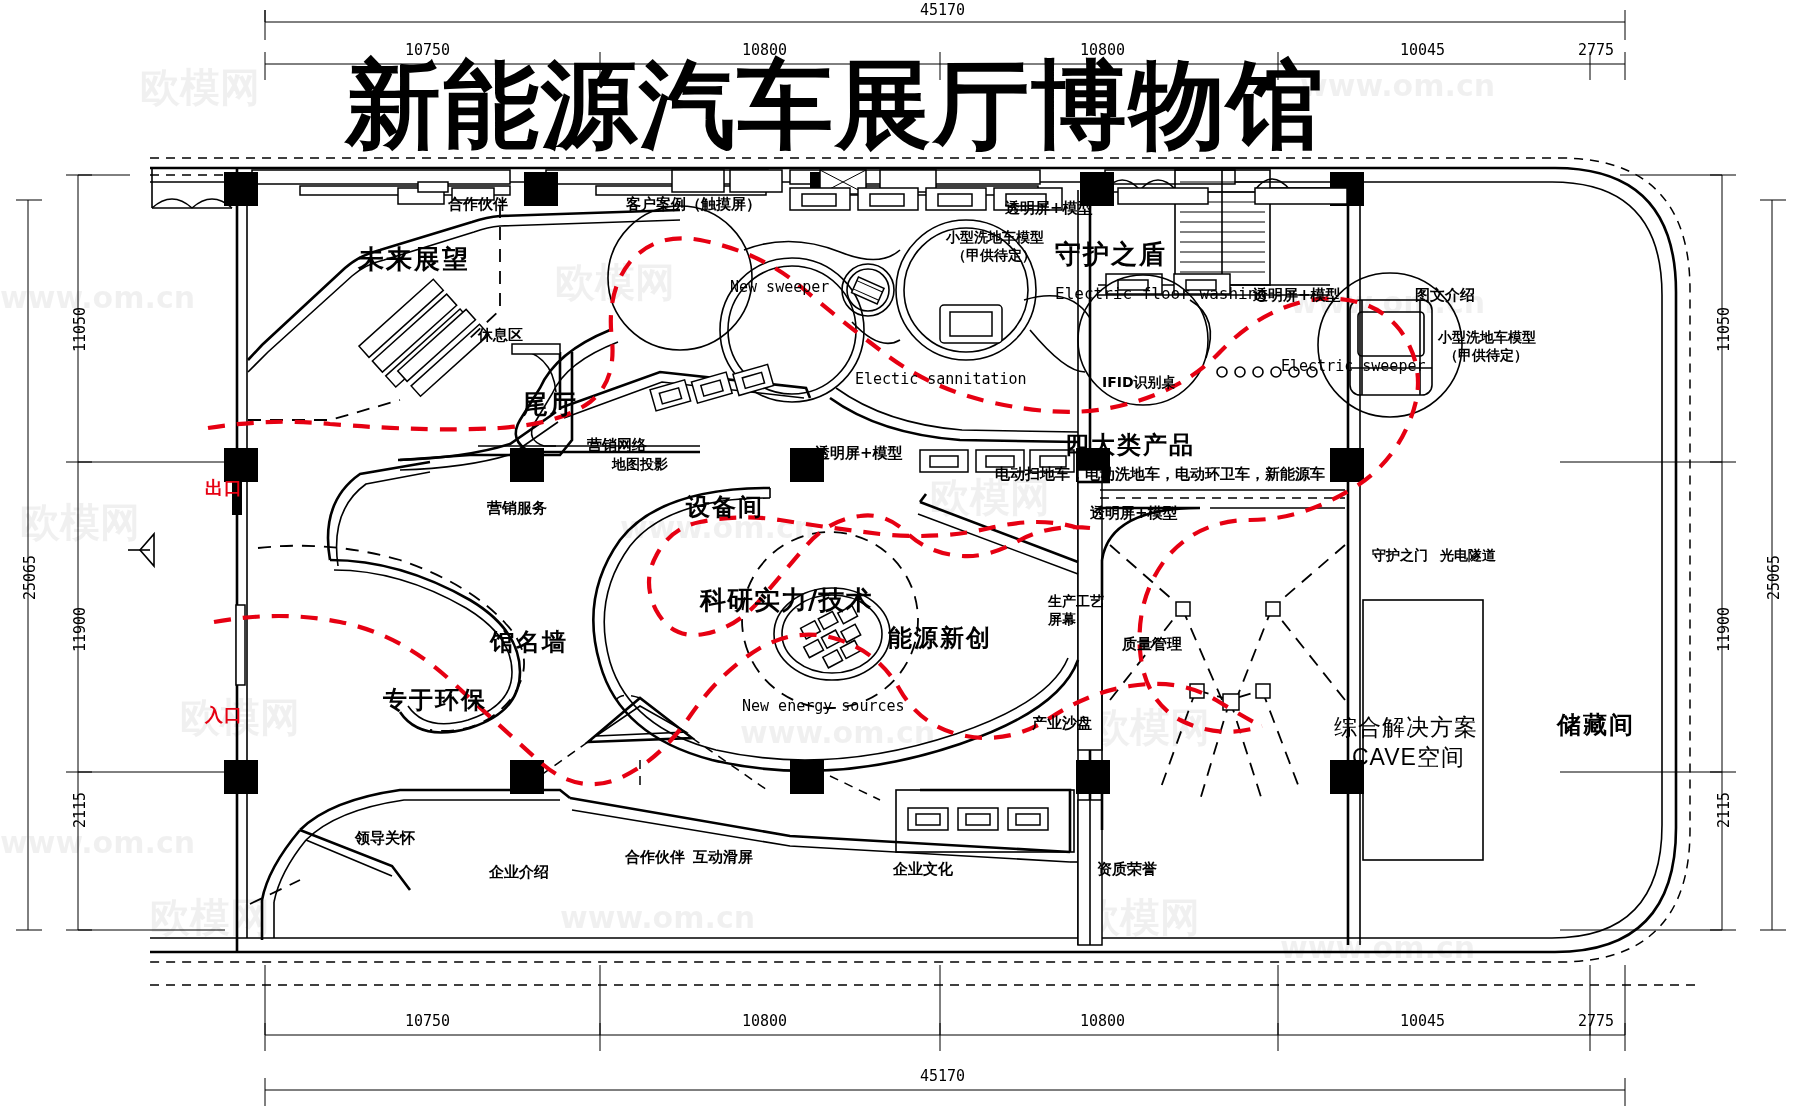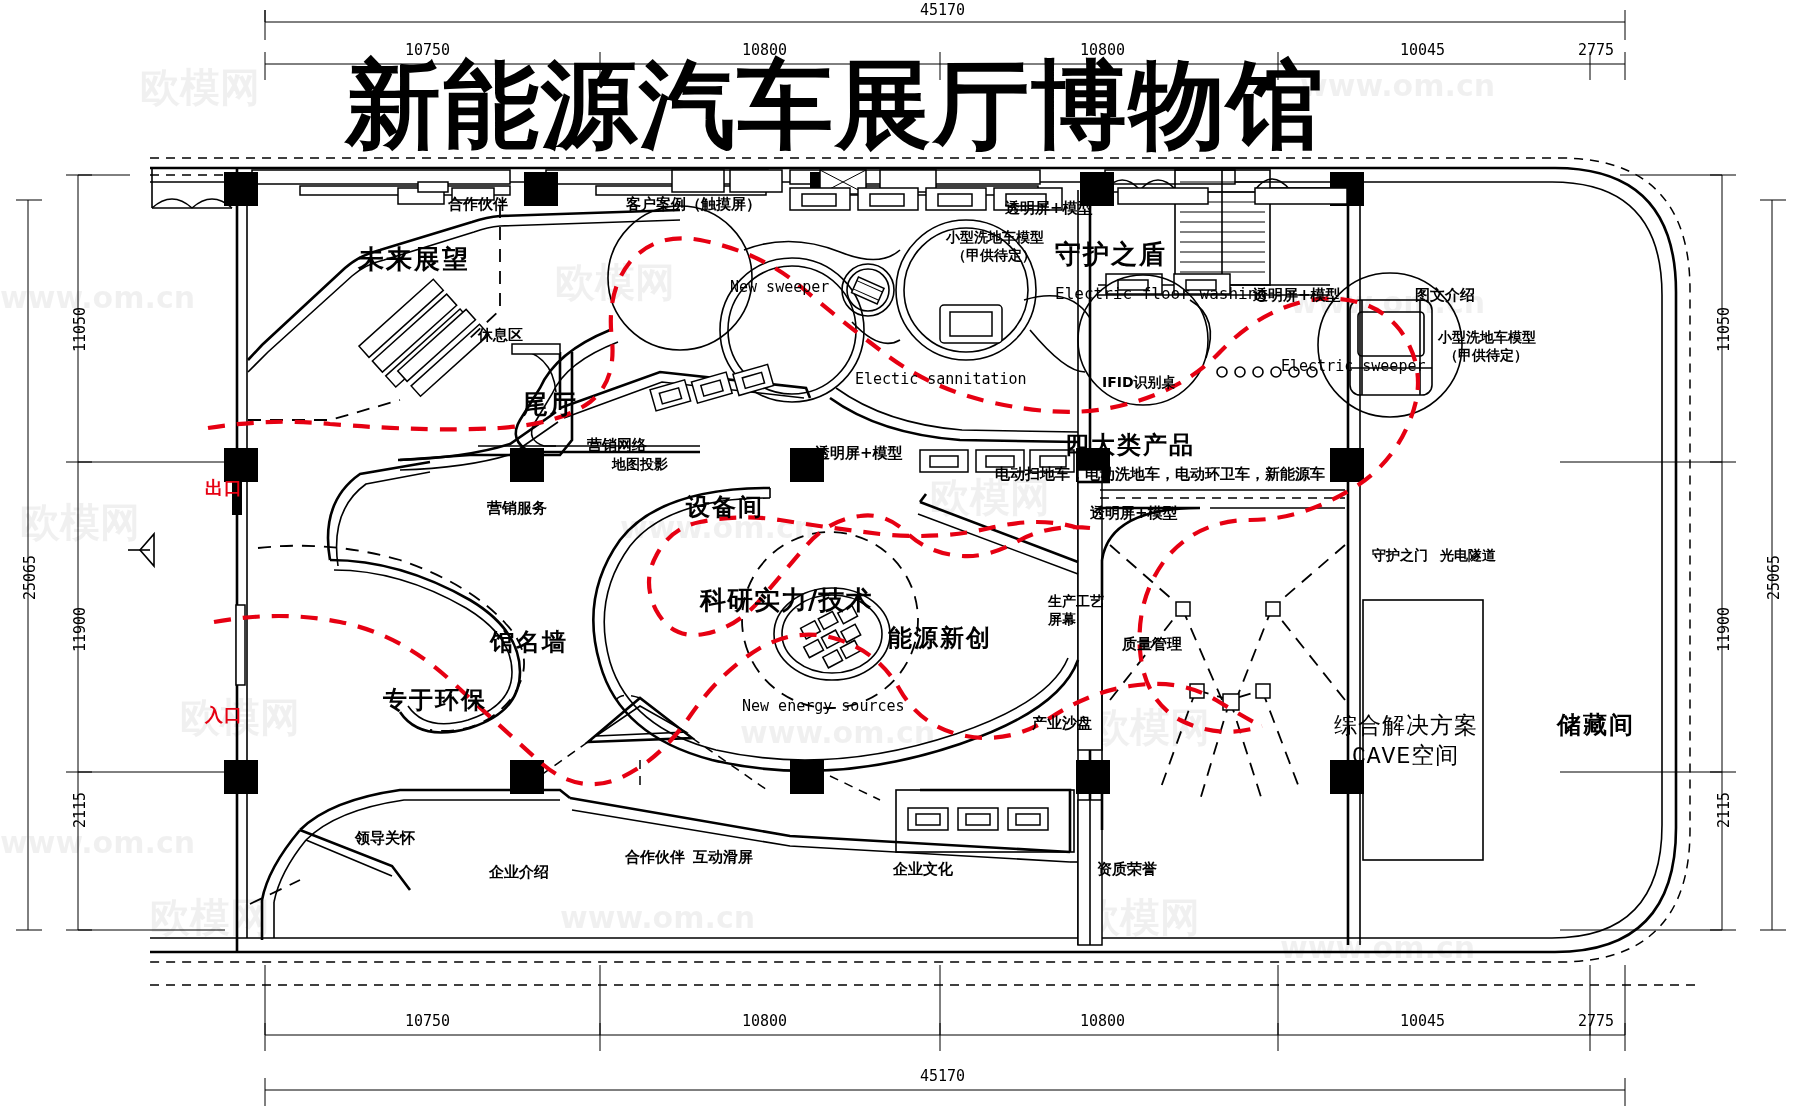--- a/index.html
+++ b/index.html
@@ -3,21 +3,21 @@
 <meta charset="utf-8">
 <style>
   html,body{margin:0;padding:0;background:#fff;}
   body{width:1800px;height:1113px;position:relative;overflow:hidden;
        font-family:"Liberation Sans","DejaVu Sans",sans-serif;color:#000;}
   #stage{position:absolute;left:0;top:0;width:1800px;height:1113px;}
   svg#plan{position:absolute;left:0;top:0;width:1800px;height:1113px;}
 
   .lbl{position:absolute;white-space:nowrap;color:#000;line-height:1.12;}
   .cn{font-family:"DejaVu Sans","Liberation Sans",sans-serif;font-weight:700;}
-  .cn-reg{font-family:Liberation Mono, monospace;font-weight:400;}
+  .cn-reg{font-family:Liberation Sans, sans-serif;font-weight:400;}
   .en{font-family:"DejaVu Sans Mono","Liberation Mono",monospace;font-weight:400;}
   .dim{font-family:"DejaVu Sans Mono","Liberation Mono",monospace;font-size:15px;font-weight:400;}
   .red{color:#e60012;font-weight:700;}
   .t-title{font-family:"DejaVu Sans","Liberation Sans",sans-serif;font-weight:700;
            font-size:96px;letter-spacing:2px;}
   .vert{transform:rotate(-90deg);transform-origin:left top;}
   .wm{position:absolute;white-space:nowrap;color:#000;opacity:.055;
       font-family:"DejaVu Sans","Liberation Sans",sans-serif;font-weight:700;pointer-events:none;}
   .wm-box{position:absolute;pointer-events:none;opacity:.80;}
   .wm-box .bx{display:inline-block;border:4px solid #111;padding:0 8px;margin-right:6px;

